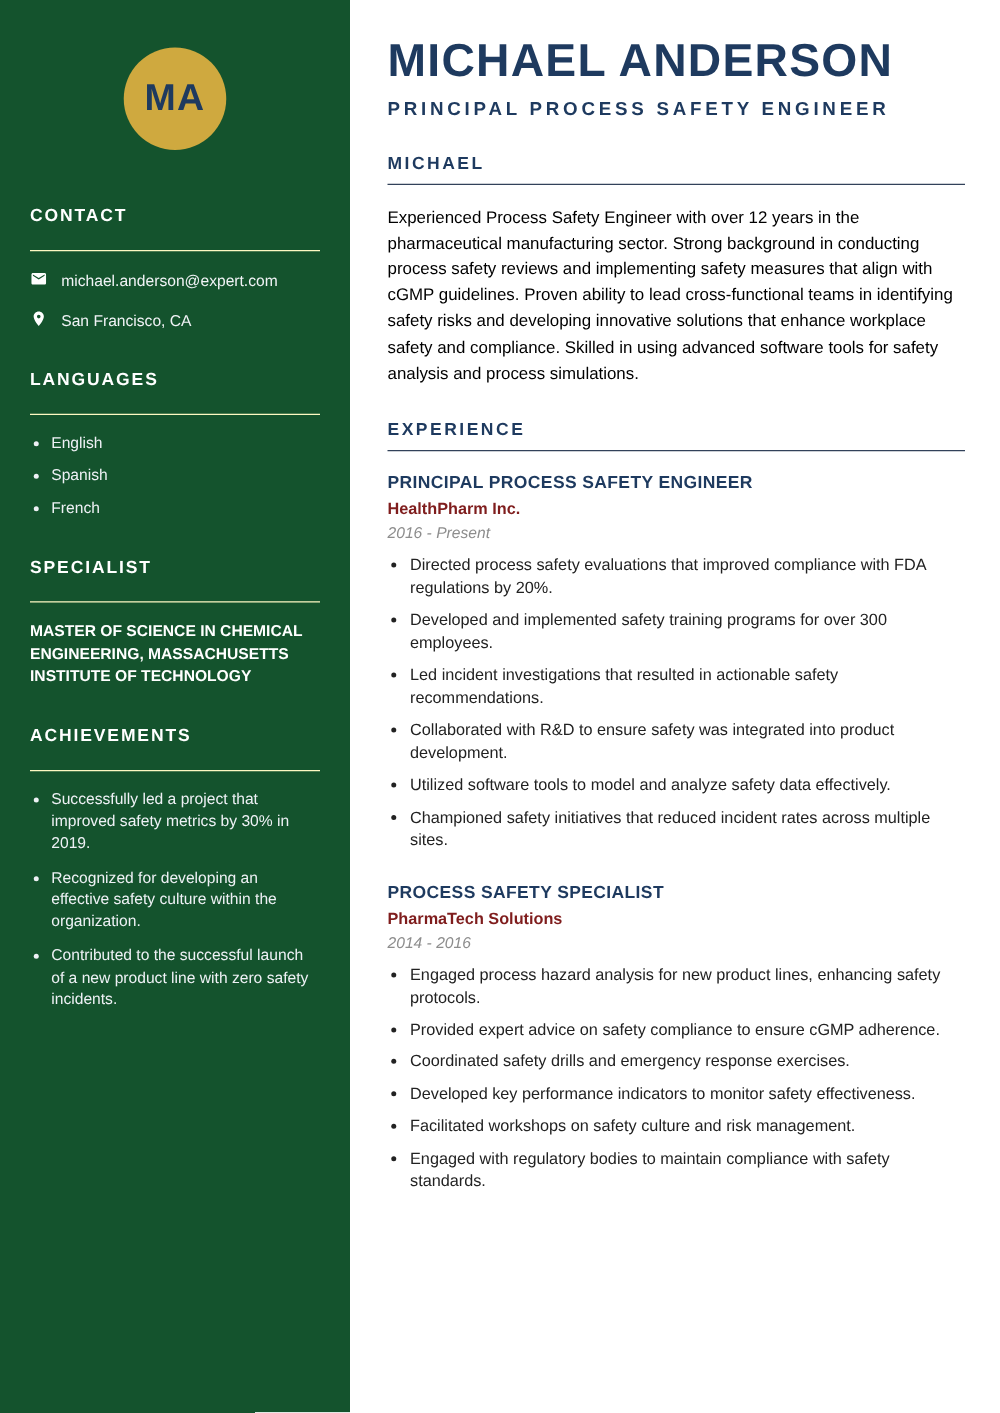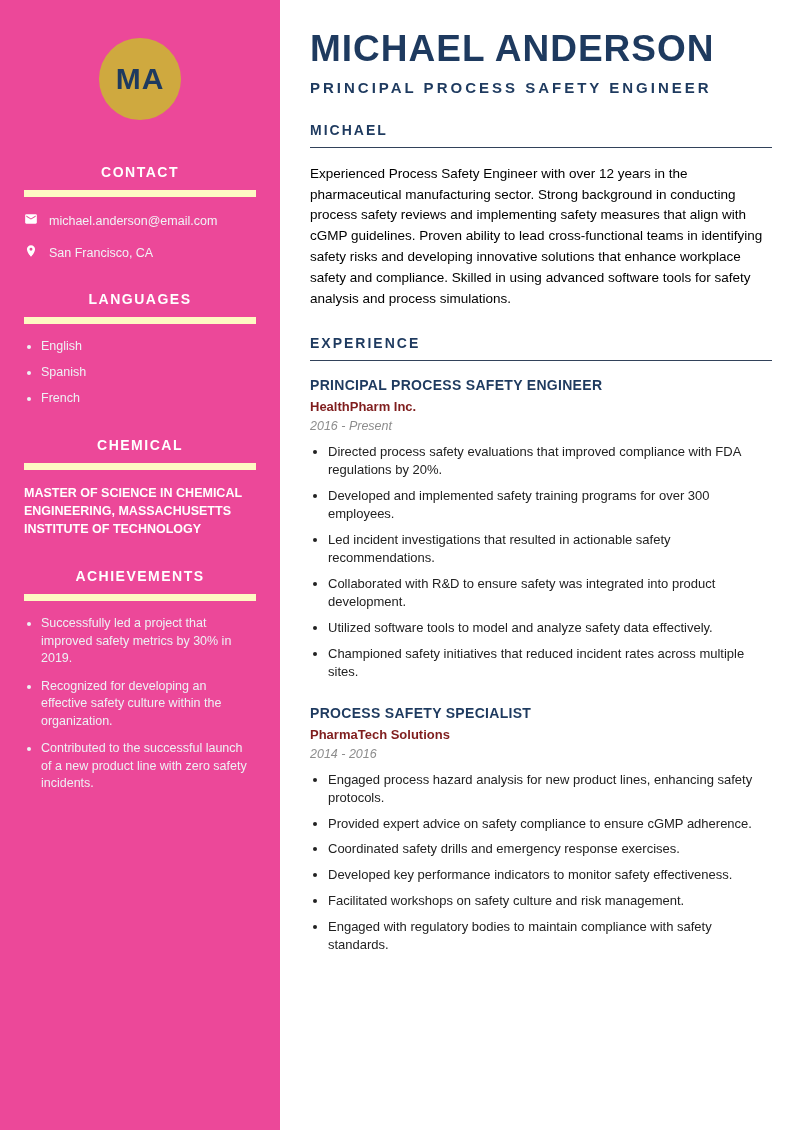--- a/index.html
+++ b/index.html
@@ -10,21 +10,21 @@
     font-family: "Liberation Sans", sans-serif;
     overflow: hidden;
     background: #ffffff;
   }
 
   
   .sidebar {
     width: 280px;
     min-width: 280px;
     box-sizing: border-box;
-    background: #ec4899;
+    background: #14532d;
     color: #ffffff;
     padding: 38px 24px 30px 24px;
   }
   .avatar {
     width: 82px;
     height: 82px;
     border-radius: 50%;
     background: #cfa93f;
     margin: 0 auto 44px auto;
     display: flex;
@@ -36,24 +36,23 @@
     font-size: 30px;
     font-weight: bold;
     letter-spacing: 1px;
   }
   .side-section { margin-bottom: 30px; }
   .side-heading {
     font-size: 14px;
     font-weight: bold;
     letter-spacing: 1.5px;
     color: #ffffff;
-    padding-bottom: 10px;
-    border-bottom: 7px solid #fef9c3;
+    padding-bottom: 20px;
+    border-bottom: 1px solid #fef9c3;
     margin-bottom: 14px;
-    text-align: center;
   }
   .contact-item {
     display: flex;
     align-items: center;
     gap: 11px;
     font-size: 12.5px;
     color: #f1f3f6;
     margin: 15px 0;
   }
   .contact-item svg { flex: 0 0 auto; }
@@ -151,21 +150,21 @@
     <section class="side-section">
       <div class="side-heading">CONTACT</div>
 
 
       <div class="contact-item">
         <span>
           <svg width="14" height="14" viewBox="0 0 24 24" fill="#ffffff">
               <path d="M20 4H4c-1.1 0-1.99.9-1.99 2L2 18c0 1.1.9 2 2 2h16c1.1 0 2-.9 2-2V6c0-1.1-.9-2-2-2zm0 4l-8 5-8-5V6l8 5 8-5v2z"></path>
             </svg>
         </span>
-        <span>michael.anderson@email.com</span>
+        <span>michael.anderson@expert.com</span>
       </div>
 
       <div class="contact-item">
         <span>
           <svg width="14" height="14" viewBox="0 0 24 24" fill="#ffffff">
               <path d="M12 2C8.13 2 5 5.13 5 9c0 5.25 7 13 7 13s7-7.75 7-13c0-3.87-3.13-7-7-7zm0 9.5A2.5 2.5 0 1 1 12 6.5a2.5 2.5 0 0 1 0 5z"></path>
             </svg>
         </span>
         <span>San Francisco, CA</span>
       </div>
@@ -175,21 +174,21 @@
     <section class="side-section">
       <div class="side-heading">LANGUAGES</div>
       <ul class="side-list">
         <li>English</li>
         <li>Spanish</li>
         <li>French</li>
       </ul>
     </section>
 
     <section class="side-section">
-      <div class="side-heading">CHEMICAL</div>
+      <div class="side-heading">SPECIALIST</div>
       <div class="edu-text">MASTER OF SCIENCE IN CHEMICAL ENGINEERING, MASSACHUSETTS INSTITUTE OF TECHNOLOGY</div>
     </section>
 
     <section class="side-section">
       <div class="side-heading">ACHIEVEMENTS</div>
       <ul class="side-list ach-list">
         <li>Successfully led a project that improved safety metrics by 30% in 2019.</li>
         <li>Recognized for developing an effective safety culture within the organization.</li>
         <li>Contributed to the successful launch of a new product line with zero safety incidents.</li>
       </ul>

